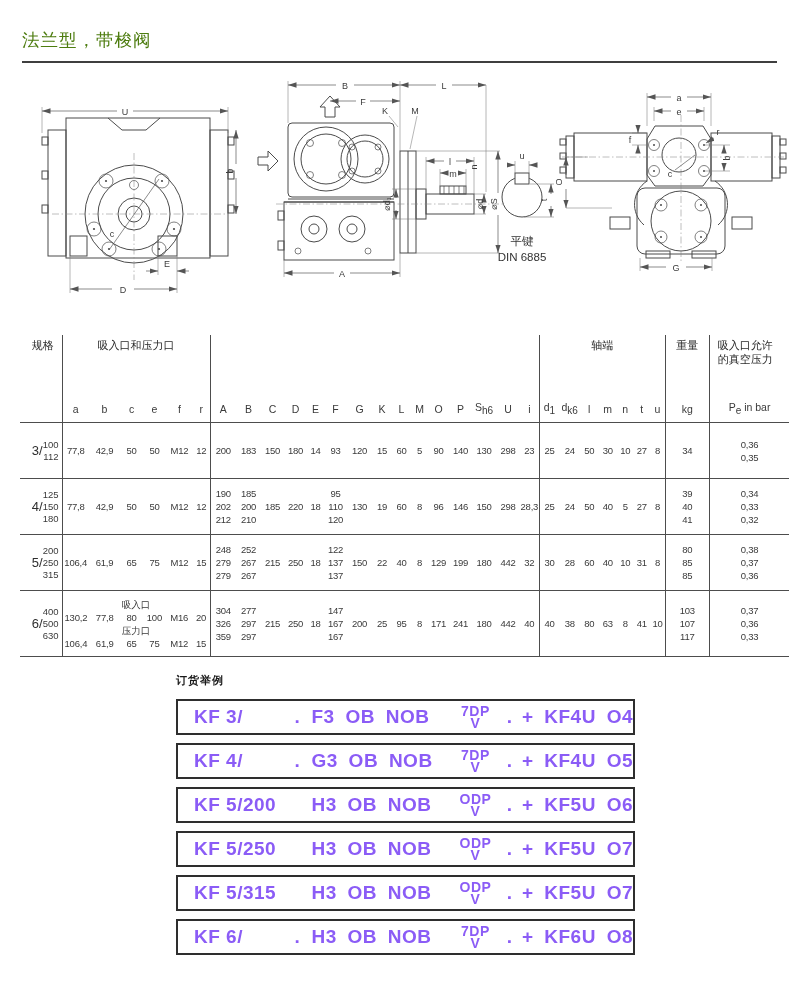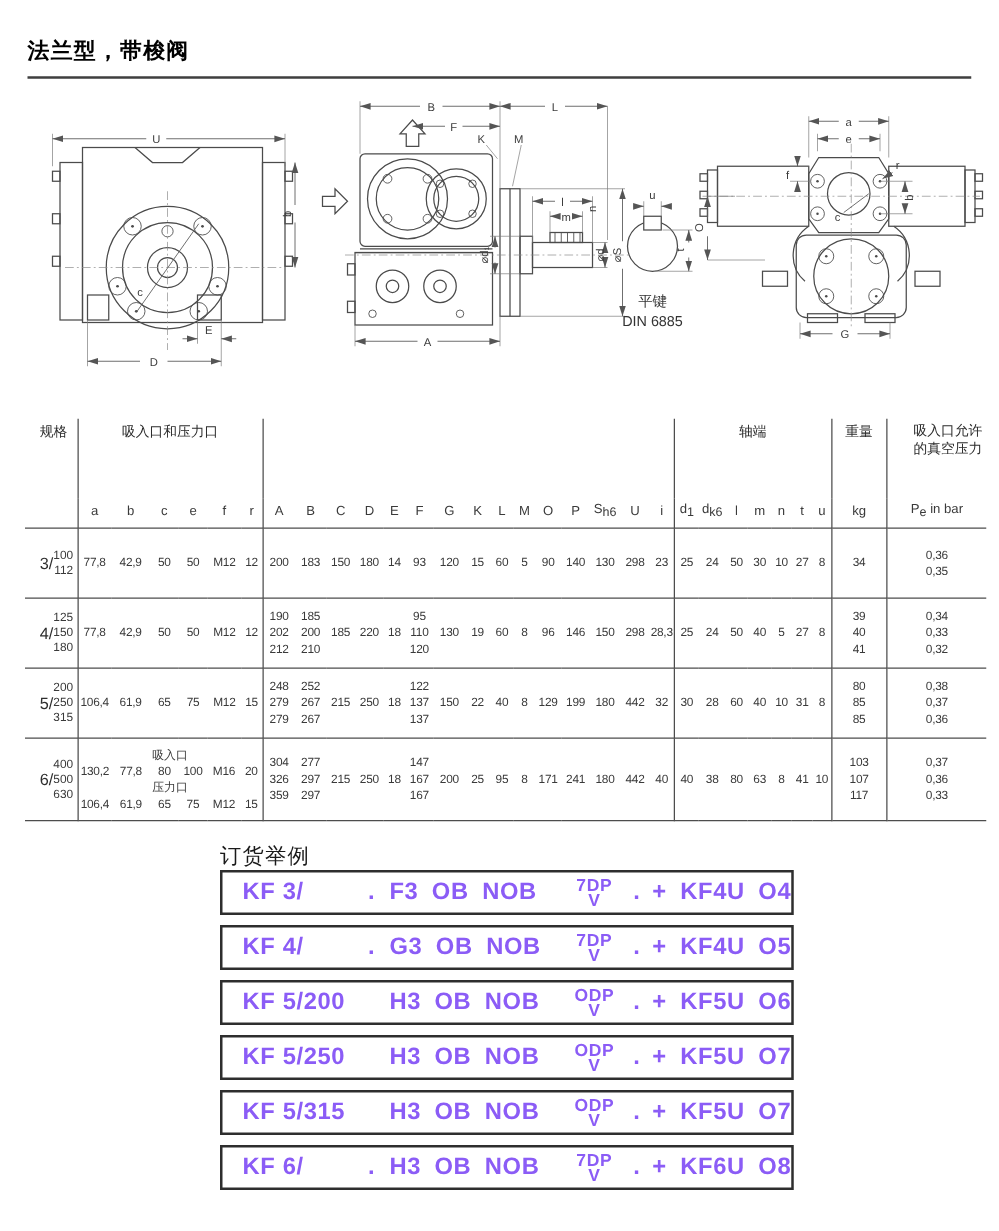--- a/index.html
+++ b/index.html
@@ -1,53 +1,53 @@
 <!DOCTYPE html>
 <html><head>
 <meta charset="utf-8">
 <style>
   html,body{margin:0;padding:0}
   body{width:799px;height:985px;background:#fff;overflow:hidden;
        font-family:"Liberation Sans","DejaVu Sans",sans-serif;color:#333}
-  h1{margin:0 22px;padding:10px 0 9px;font-size:17.5px;font-weight:bold;color:#000000;
+  h1{margin:0 22px;padding:10px 0 9px;font-size:17.5px;font-weight:normal;color:#4d7c0f;
      letter-spacing:1px;border-bottom:2px solid #3f3f3f}
   .drawings{position:relative;height:258px}
   .drawings svg{position:absolute}
   .note{position:absolute;left:284px;top:223px;font-size:12px;color:#555;letter-spacing:.5px}
   
   .outl{stroke:#4b4b4b;fill:none;stroke-width:1}
   .thin{stroke:#4b4b4b;fill:none;stroke-width:.7}
   .dim{stroke:#5a5a5a;fill:none;stroke-width:.7}
   .ext{stroke:#7a7a7a;fill:none;stroke-width:.55}
   .cl{stroke:#8a8a8a;fill:none;stroke-width:.55;stroke-dasharray:7 2.5 1.5 2.5}
   .dot{fill:#4b4b4b;stroke:none}
   .dl{font-size:9px;fill:#3b3b3b}
   .cap{font-size:11.5px;fill:#333}
   
   table{border-collapse:collapse;table-layout:fixed;width:769px;margin:14px 0 0 20px;color:#3a3a3a}
   th{font-weight:normal}
   .ghr th{vertical-align:top;padding-top:3px;font-size:11px;color:#2b2b2b;height:60px;text-align:center}
   .h-spec{text-align:center;padding-left:5px}
-  .h-vac{text-align:left!important;padding-left:21px;line-height:14px}
+  .h-vac{text-align:left!important;padding-left:8px;line-height:14px}
   .letters th{font-size:10.5px;padding:2px 0 6px;border-bottom:1px solid #4d4d4d;text-align:center}
   sub{font-size:10px}
   .bR{border-right:1px solid #4d4d4d}
   tbody td{border-bottom:1px solid #4d4d4d;text-align:center;vertical-align:middle;padding:4px 0}
   tbody tr{height:56px}
   tbody tr.tall{height:66px}
   .num{font-size:9.5px;letter-spacing:-.2px}
   .ln{line-height:13px}
   .spec-wrap{display:flex;align-items:center;justify-content:flex-end;padding-right:3px}
   .spec-prefix{font-size:13px;color:#2e2e2e}
   .spec-sizes{display:flex;flex-direction:column;align-items:flex-end;font-size:9.5px;line-height:12px}
   .subgrid{display:grid;grid-template-columns:27fr 31fr 23fr 23fr 27fr 17fr;line-height:13px}
   .g-lbl{grid-column:1/-1;text-align:center;font-size:9.5px}
   
   .order{margin:16px 0 0 176px}
-  .order-title{font-size:17px;font-weight:normal;color:#1a1a1a;letter-spacing:1px}
+  .order-title{font-size:11px;font-weight:bold;color:#1a1a1a;margin-bottom:11px;letter-spacing:1px}
   .order-box{display:flex;align-items:center;width:459px;height:36px;border:2px solid #2e2e2e;
              box-sizing:border-box;margin-bottom:8px;padding-left:16px;
              font-size:19px;font-weight:bold;color:#8b5cf6;letter-spacing:.5px;white-space:nowrap}
   .o-left{width:94px}
   .o-dot{width:30px;text-align:center}
   .o-mid{width:150px;word-spacing:5px}
   .o-stack{width:46px;display:flex;flex-direction:column;align-items:center;font-size:14px;line-height:12px}
   .o-dot2{width:26px;text-align:center}
   .o-right{word-spacing:5px}
 </style>

